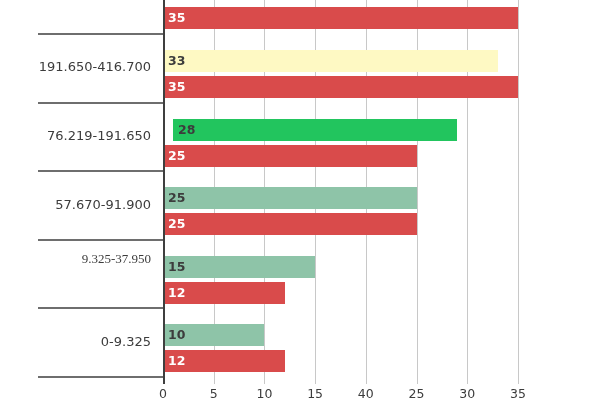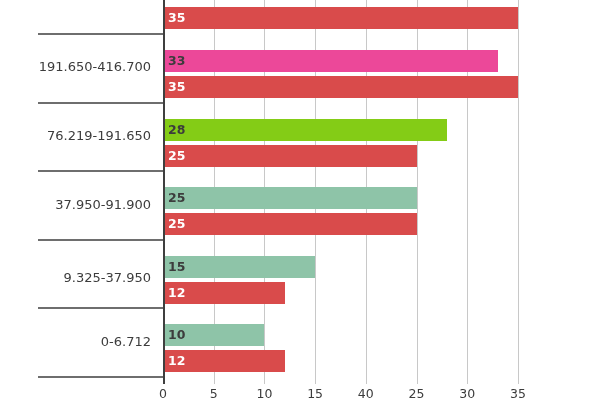--- a/index.html
+++ b/index.html
@@ -107,27 +107,27 @@
         <div class="gridline" style="left: 152.1px;"></div>
         <div class="gridline" style="left: 202.8px;"></div>
         <div class="gridline" style="left: 253.5px;"></div>
         <div class="gridline" style="left: 304.2px;"></div>
         <div class="gridline" style="left: 354.9px;"></div>
       </div>
     <div id="bars">
         <div class="bar series-b" style="background: rgb(217, 75, 75); left: 0px; width: 354.9px; top: 7.4px; height: 22px;">
           <span class="bar-label">35</span>
         </div>
-        <div class="bar series-a" style="background: #ec4899; left: 0px; width: 334.62px; top: 50px; height: 22px;">
+        <div class="bar series-a" style="background: #fef9c3; left: 0px; width: 334.62px; top: 50px; height: 22px;">
           <span class="bar-label">33</span>
         </div>
         <div class="bar series-b" style="background: rgb(217, 75, 75); left: 0px; width: 354.9px; top: 76px; height: 22px;">
           <span class="bar-label">35</span>
         </div>
-        <div class="bar series-a" style="background: #84cc16; left: 0px; width: 283.92px; top: 118.6px; height: 22px;">
+        <div class="bar series-a" style="background: #22c55e; left: 10px; width: 283.92px; top: 118.6px; height: 22px;">
           <span class="bar-label">28</span>
         </div>
         <div class="bar series-b" style="background: rgb(217, 75, 75); left: 0px; width: 253.5px; top: 144.6px; height: 22px;">
           <span class="bar-label">25</span>
         </div>
         <div class="bar series-a" style="background: rgb(142, 196, 168); left: 0px; width: 253.5px; top: 187.2px; height: 22px;">
           <span class="bar-label">25</span>
         </div>
         <div class="bar series-b" style="background: rgb(217, 75, 75); left: 0px; width: 253.5px; top: 213.2px; height: 22px;">
           <span class="bar-label">25</span>
@@ -149,25 +149,25 @@
 
   <div class="y-axis-line"></div>
 
   <div id="y-axis">
       <div class="cat-tick" style="top: 33px;"></div>
       <div class="cat-tick" style="top: 101.6px;"></div>
       <div class="cat-label" style="top: 59.3px;">191.650-416.700</div>
       <div class="cat-tick" style="top: 170.2px;"></div>
       <div class="cat-label" style="top: 127.9px;">76.219-191.650</div>
       <div class="cat-tick" style="top: 238.8px;"></div>
-      <div class="cat-label" style="top: 196.5px;">37.950-91.900</div>
+      <div class="cat-label" style="top: 196.5px;">57.670-91.900</div>
       <div class="cat-tick" style="top: 307.4px;"></div>
-      <div class="cat-label" style="top: 270px;">9.325-37.950</div>
+      <div class="cat-label" style="top: 251px; font-family: Liberation Serif, serif;">9.325-37.950</div>
       <div class="cat-tick" style="top: 376px;"></div>
-      <div class="cat-label" style="top: 333.7px;">0-6.712</div>
+      <div class="cat-label" style="top: 333.7px;">0-9.325</div>
     </div>
 
   <div id="x-axis">
       <div class="x-tick-label" style="left: 155px;">0</div>
       <div class="x-tick-label" style="left: 205.7px;">5</div>
       <div class="x-tick-label" style="left: 256.4px;">10</div>
       <div class="x-tick-label" style="left: 307.1px;">15</div>
       <div class="x-tick-label" style="left: 357.8px;">40</div>
       <div class="x-tick-label" style="left: 408.5px;">25</div>
       <div class="x-tick-label" style="left: 459.2px; text-align: center;">30</div>

